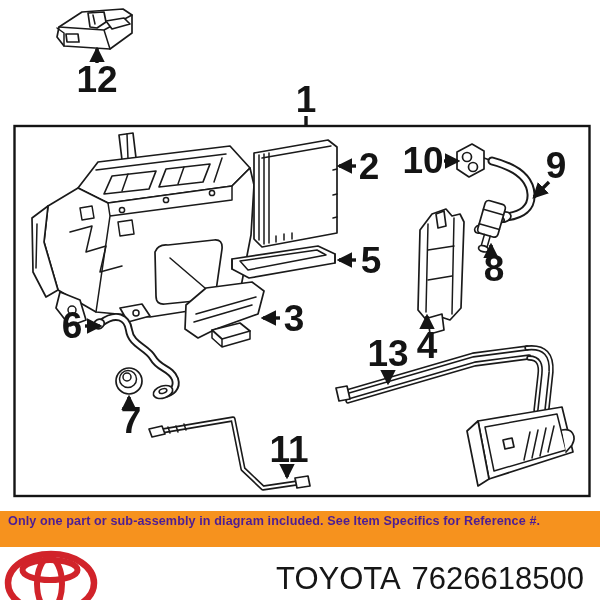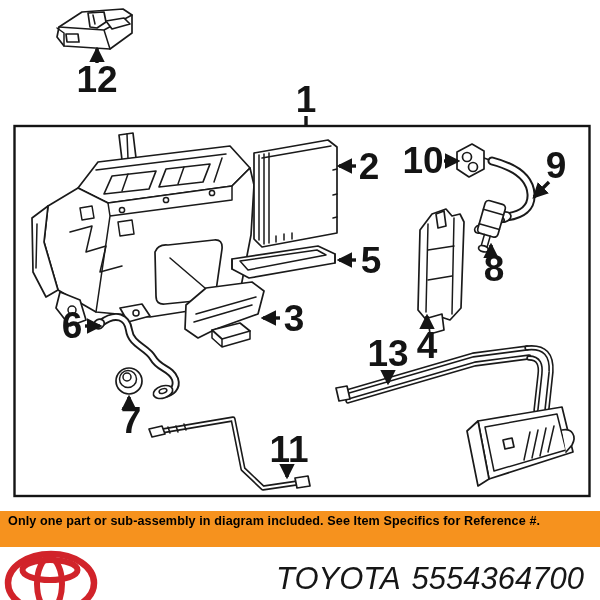--- a/index.html
+++ b/index.html
@@ -10,21 +10,21 @@
   .part{fill:#ffffff;stroke:#1a1a1a;stroke-width:1.7;stroke-linejoin:round;stroke-linecap:round;}
   .ln{fill:none;stroke:#1a1a1a;stroke-width:1.5;stroke-linejoin:round;stroke-linecap:round;}
   .tube-o{fill:none;stroke:#1a1a1a;stroke-linejoin:round;stroke-linecap:round;}
   .tube-i{fill:none;stroke:#ffffff;stroke-linejoin:round;stroke-linecap:round;}
   .callout-text{font-family:"Liberation Sans",sans-serif;font-weight:bold;font-size:37px;
                 fill:#141414;text-anchor:middle;}
   .arrow{stroke:#141414;stroke-width:3.4;fill:none;}
   .banner{position:absolute;left:0;top:511px;width:600px;height:36px;box-sizing:border-box;
           padding:2px 8px 0 8px;color:#7d1b10;font-weight:bold;font-size:12.6px;line-height:16.5px;
           letter-spacing:0.1px;}
-  .footer{position:absolute;left:0;top:547px;width:600px;height:53px;background:#ffffff;font-style:italic;}
+  .footer{position:absolute;left:0;top:547px;width:600px;height:53px;background:#ffffff;}
   .logo-svg{position:absolute;left:2px;top:2px;}
   .part-number{position:absolute;left:276px;top:14px;font-size:31px;color:#161616;
                display:inline-flex;gap:11px;white-space:nowrap;}
 </style>
 </head>
 <body>
 
 <div id="stage">
 
   <div class="diagram-wrap">
@@ -218,29 +218,29 @@
         <text class="callout-text" x="97" y="92">12</text>
         <line class="arrow" x1="97" y1="63" x2="97" y2="49" marker-end="url(#arr)"></line>
       </g>
       <g>
         <text class="callout-text" x="388" y="366">13</text>
         <line class="arrow" x1="388" y1="370" x2="388" y2="383" marker-end="url(#arr)"></line>
       </g>
     </svg>
   </div>
 
-  <div class="banner" style="background: rgb(246, 146, 30); color: #000000;">
+  <div class="banner" style="background: rgb(246, 146, 30); color: #4c1d95;">
     <div>Only one part or sub-assembly in diagram included. See Item Specifics for Reference #.</div>
   </div>
 
   <div class="footer">
     <svg class="logo-svg" width="96" height="51" viewBox="0 0 96 51">
       <ellipse cx="49" cy="34" rx="43" ry="29" fill="none" stroke="#d1232a" stroke-width="6.5"></ellipse>
       <ellipse cx="48" cy="21" rx="27.5" ry="10" fill="none" stroke="#d1232a" stroke-width="6"></ellipse>
       <ellipse cx="47.5" cy="35" rx="12.5" ry="26" fill="none" stroke="#d1232a" stroke-width="6"></ellipse>
     </svg>
     <div class="part-number" style="color: rgb(22, 22, 22);">
       <span>TOYOTA</span>
-      <span>5554364700</span>
+      <span>7626618500</span>
     </div>
   </div>
 
 </div>
 
 </body></html>

